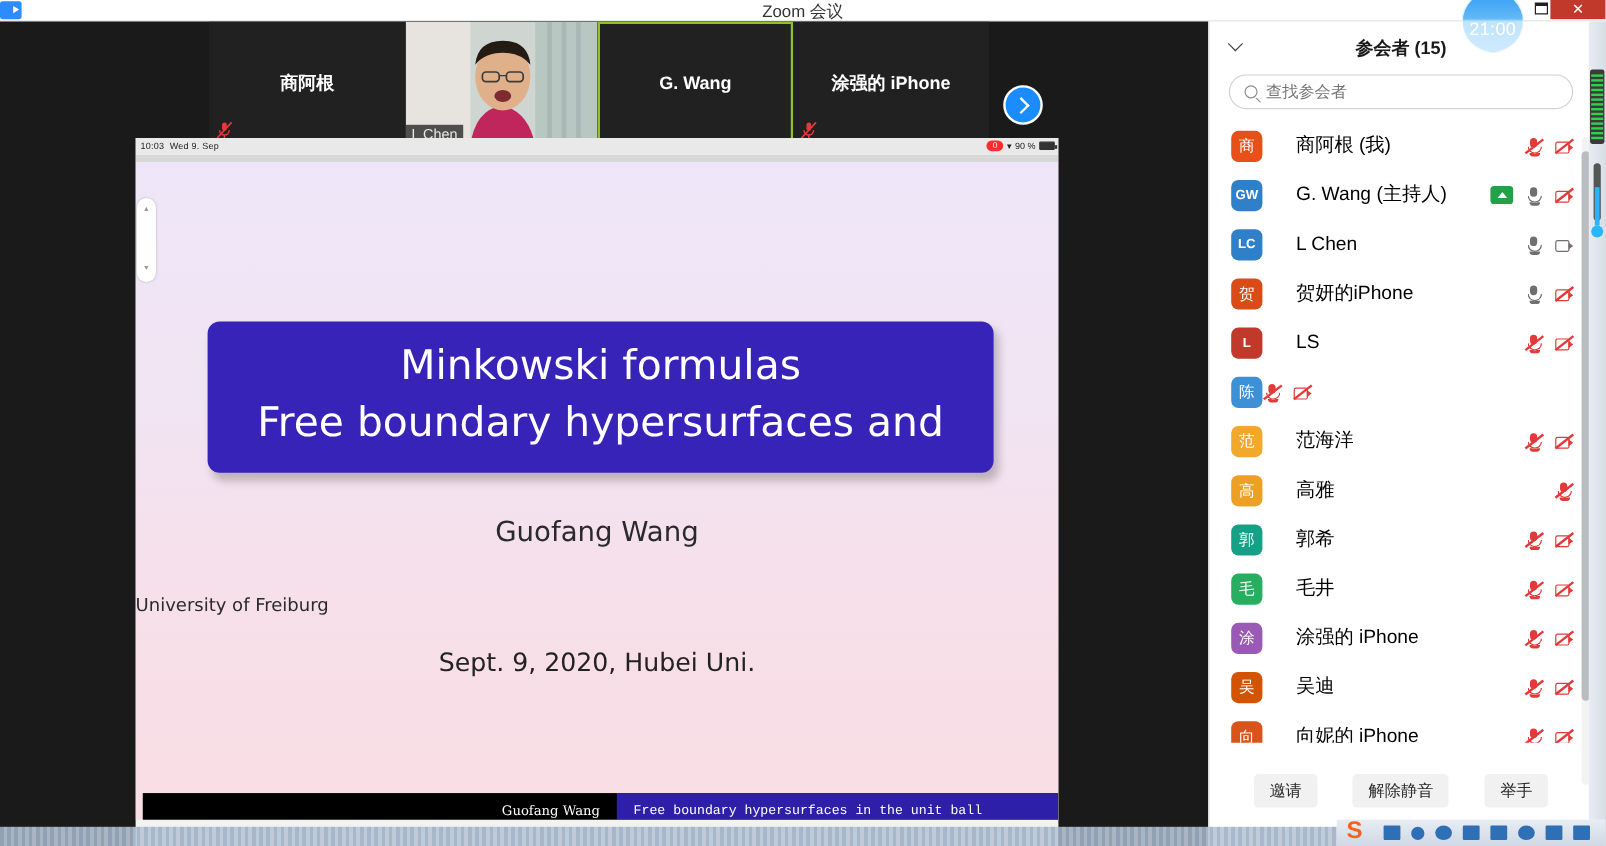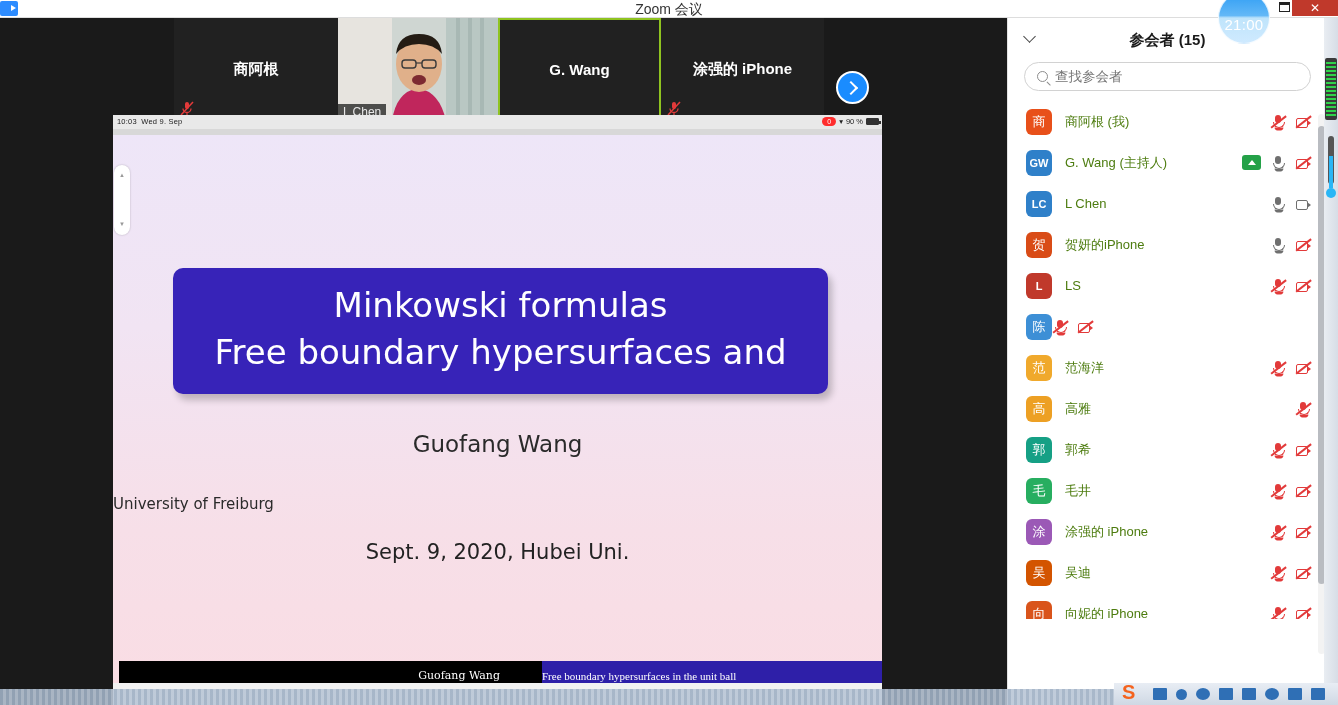--- a/index.html
+++ b/index.html
@@ -167,22 +167,22 @@
     position: absolute; left: 6px; bottom: 0; width: 763px; height: 22px;
     background: #000000; display: flex; align-items: flex-end; overflow: hidden;
   }
   .sf-left {
     width: 395px; height: 22px; background: #000;
     color: #fff; font-size: 11px; text-align: right; padding-right: 14px;
     line-height: 30px; font-family: "DejaVu Serif", serif;
   }
   .sf-right {
     flex: 1; height: 22px; background: #2e1fa8;
-    color: #fff; font-size: 11px; 
-    line-height: 30px; font-family: Liberation Serif, serif; margin-left: 28px;
+    color: #fff; font-size: 11px; padding-left: 14px;
+    line-height: 30px; font-family: Liberation Mono, monospace;
   }
 
   
   .panel {
     position: absolute; left: 1007px; top: 18px; width: 320px; height: 687px;
     background: #ffffff; border-left: 1px solid #e3e3e3;
   }
   .panel-header {
     position: relative; height: 44px; display: flex;
     align-items: center; justify-content: center;
@@ -219,21 +219,21 @@
   .prow {
     display: flex; align-items: center; height: 41px; padding: 0 16px 0 18px;
   }
   .avatar {
     width: 26px; height: 26px; border-radius: 6px; color: #fff;
     font-size: 13px; display: flex; align-items: center; justify-content: center;
     flex: none; font-weight: 500;
   }
   .avatar.small-text { font-size: 11px; font-weight: bold; }
   .pname {
-    flex: 1; margin-left: 13px; font-size: 13px; color: #4d7c0f;
+    flex: 1; margin-left: 28px; font-size: 16px; color: #000000;
     white-space: nowrap; overflow: hidden;
   }
   .picons { display: flex; align-items: center; gap: 9px; flex: none; }
 
   .ico { width: 16px; height: 16px; position: relative; flex: none; }
   
   .ico.mic::before {
     content: ""; position: absolute; left: 5px; top: 1px;
     width: 6px; height: 8px; border-radius: 3px; background: currentColor;
   }
@@ -628,20 +628,25 @@
           <span class="ico mic off">
               <span class="slash"></span>
             </span>
           <span class="ico cam off">
               <span class="slash"></span>
             </span>
         </div>
       </div>
     </div>
 
+    <div class="panel-footer">
+      <button class="pbtn">邀请</button>
+      <button class="pbtn">解除静音</button>
+      <button class="pbtn">举手</button>
+    </div>
 
     <div class="panel-scroll">
         <i></i>
       </div>
   </div>
 
   <div class="gadgets">
     <div class="gad-green">
       <i style="top:4px"></i>
         <i style="top:8px"></i>

